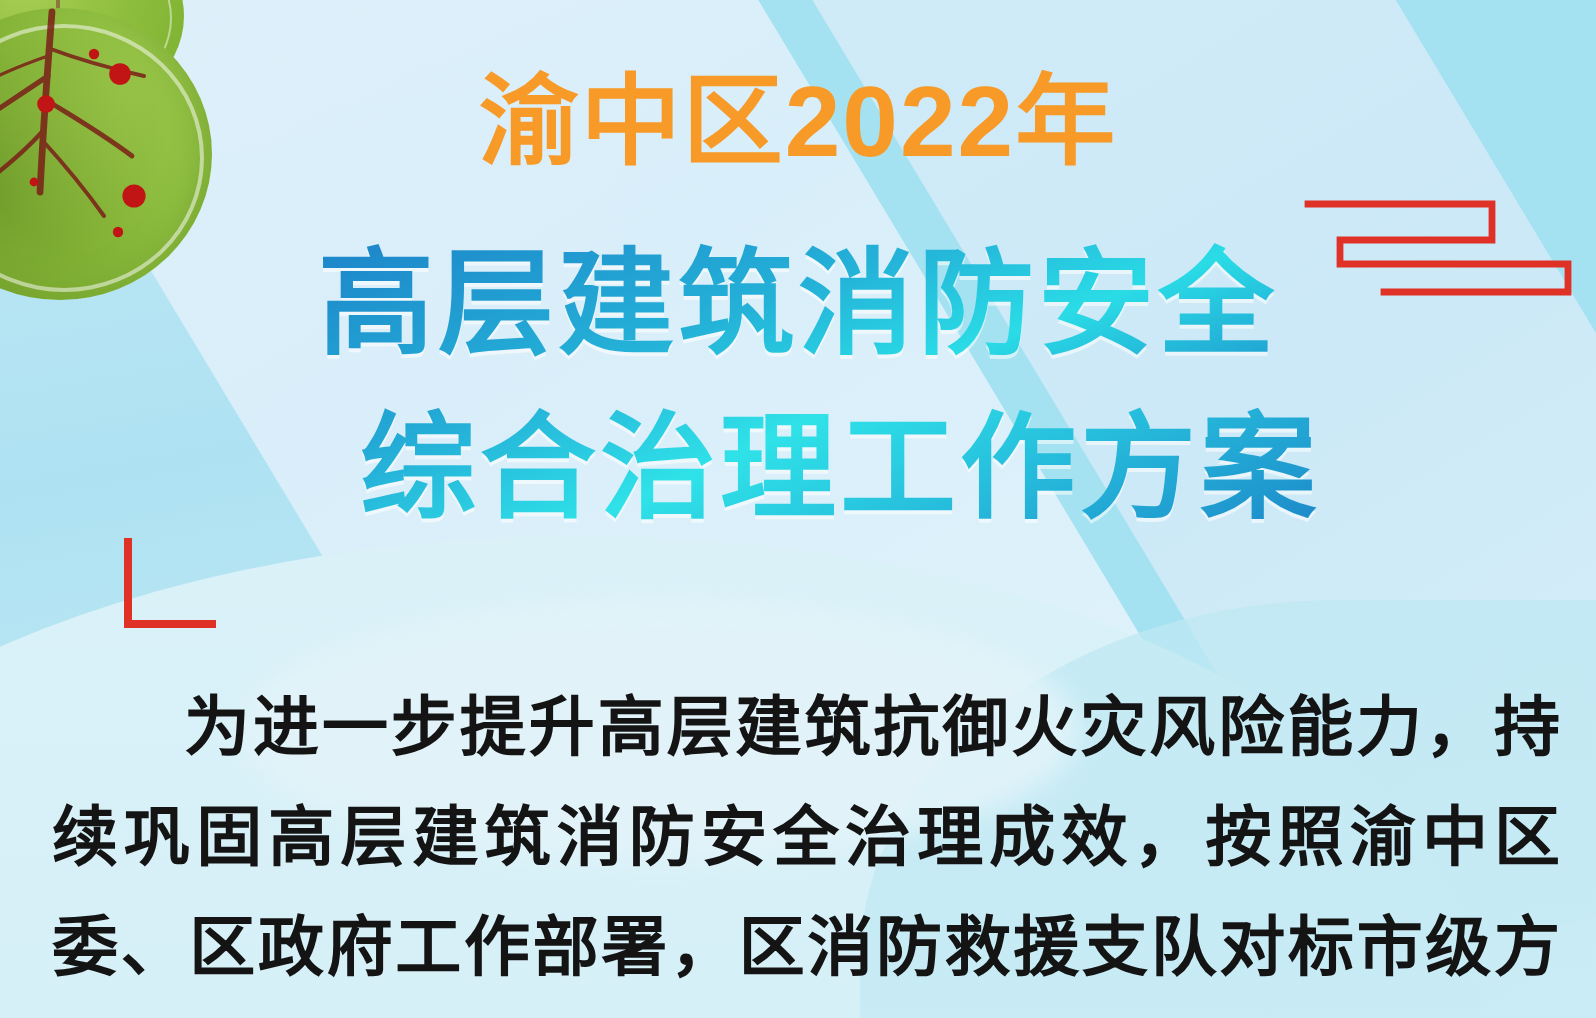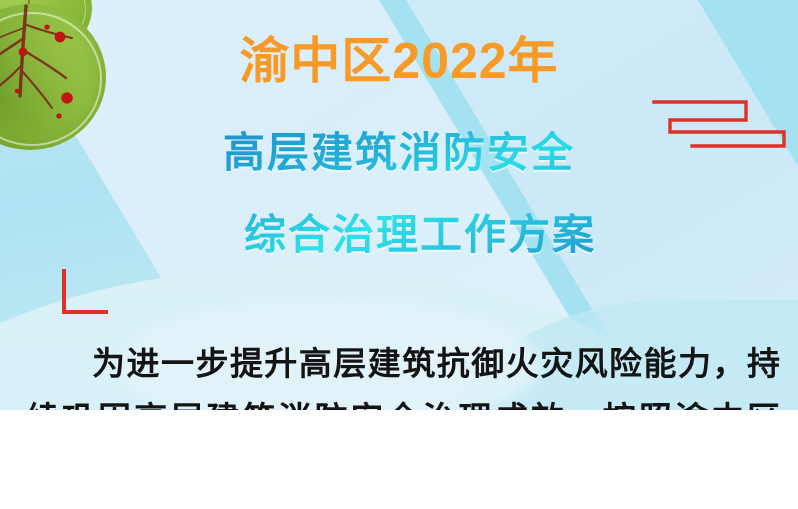--- a/index.html
+++ b/index.html
@@ -4,21 +4,21 @@
 <title>渝中区2022年高层建筑消防安全综合治理工作方案</title>
 <style>
   html, body {
     margin: 0;
     padding: 0;
     background: #ffffff;
   }
   #poster {
     position: relative;
     width: 798px;
-    height: 410px;
+    height: 509px;
     overflow: hidden;
     font-family: "Liberation Sans", "DejaVu Sans", sans-serif;
     background: #BEE7F2;
   }
 
   
   .bg-base {
     position: absolute;
     inset: 0;
     background: linear-gradient(170deg, #C2E8F4 0%, #AEE2F2 38%, #BCE7F3 62%, #D6F1F7 100%);
@@ -198,21 +198,21 @@
 
   .headline {
     position: absolute;
     left: 0;
     right: 0;
     top: 112px;
     text-align: center;
   }
   .headline-line {
     display: block;
-    font-size: 42px;
+    font-size: 58px;
     line-height: 82px;
     font-weight: 900;
     letter-spacing: 2px;
     white-space: nowrap;
     background-image: linear-gradient(160deg,
         #1E84C8 0%,
         #1E8ACB 22%,
         #24B2D8 48%,
         #2ADCE6 64%,
         #1F9CD0 82%,

